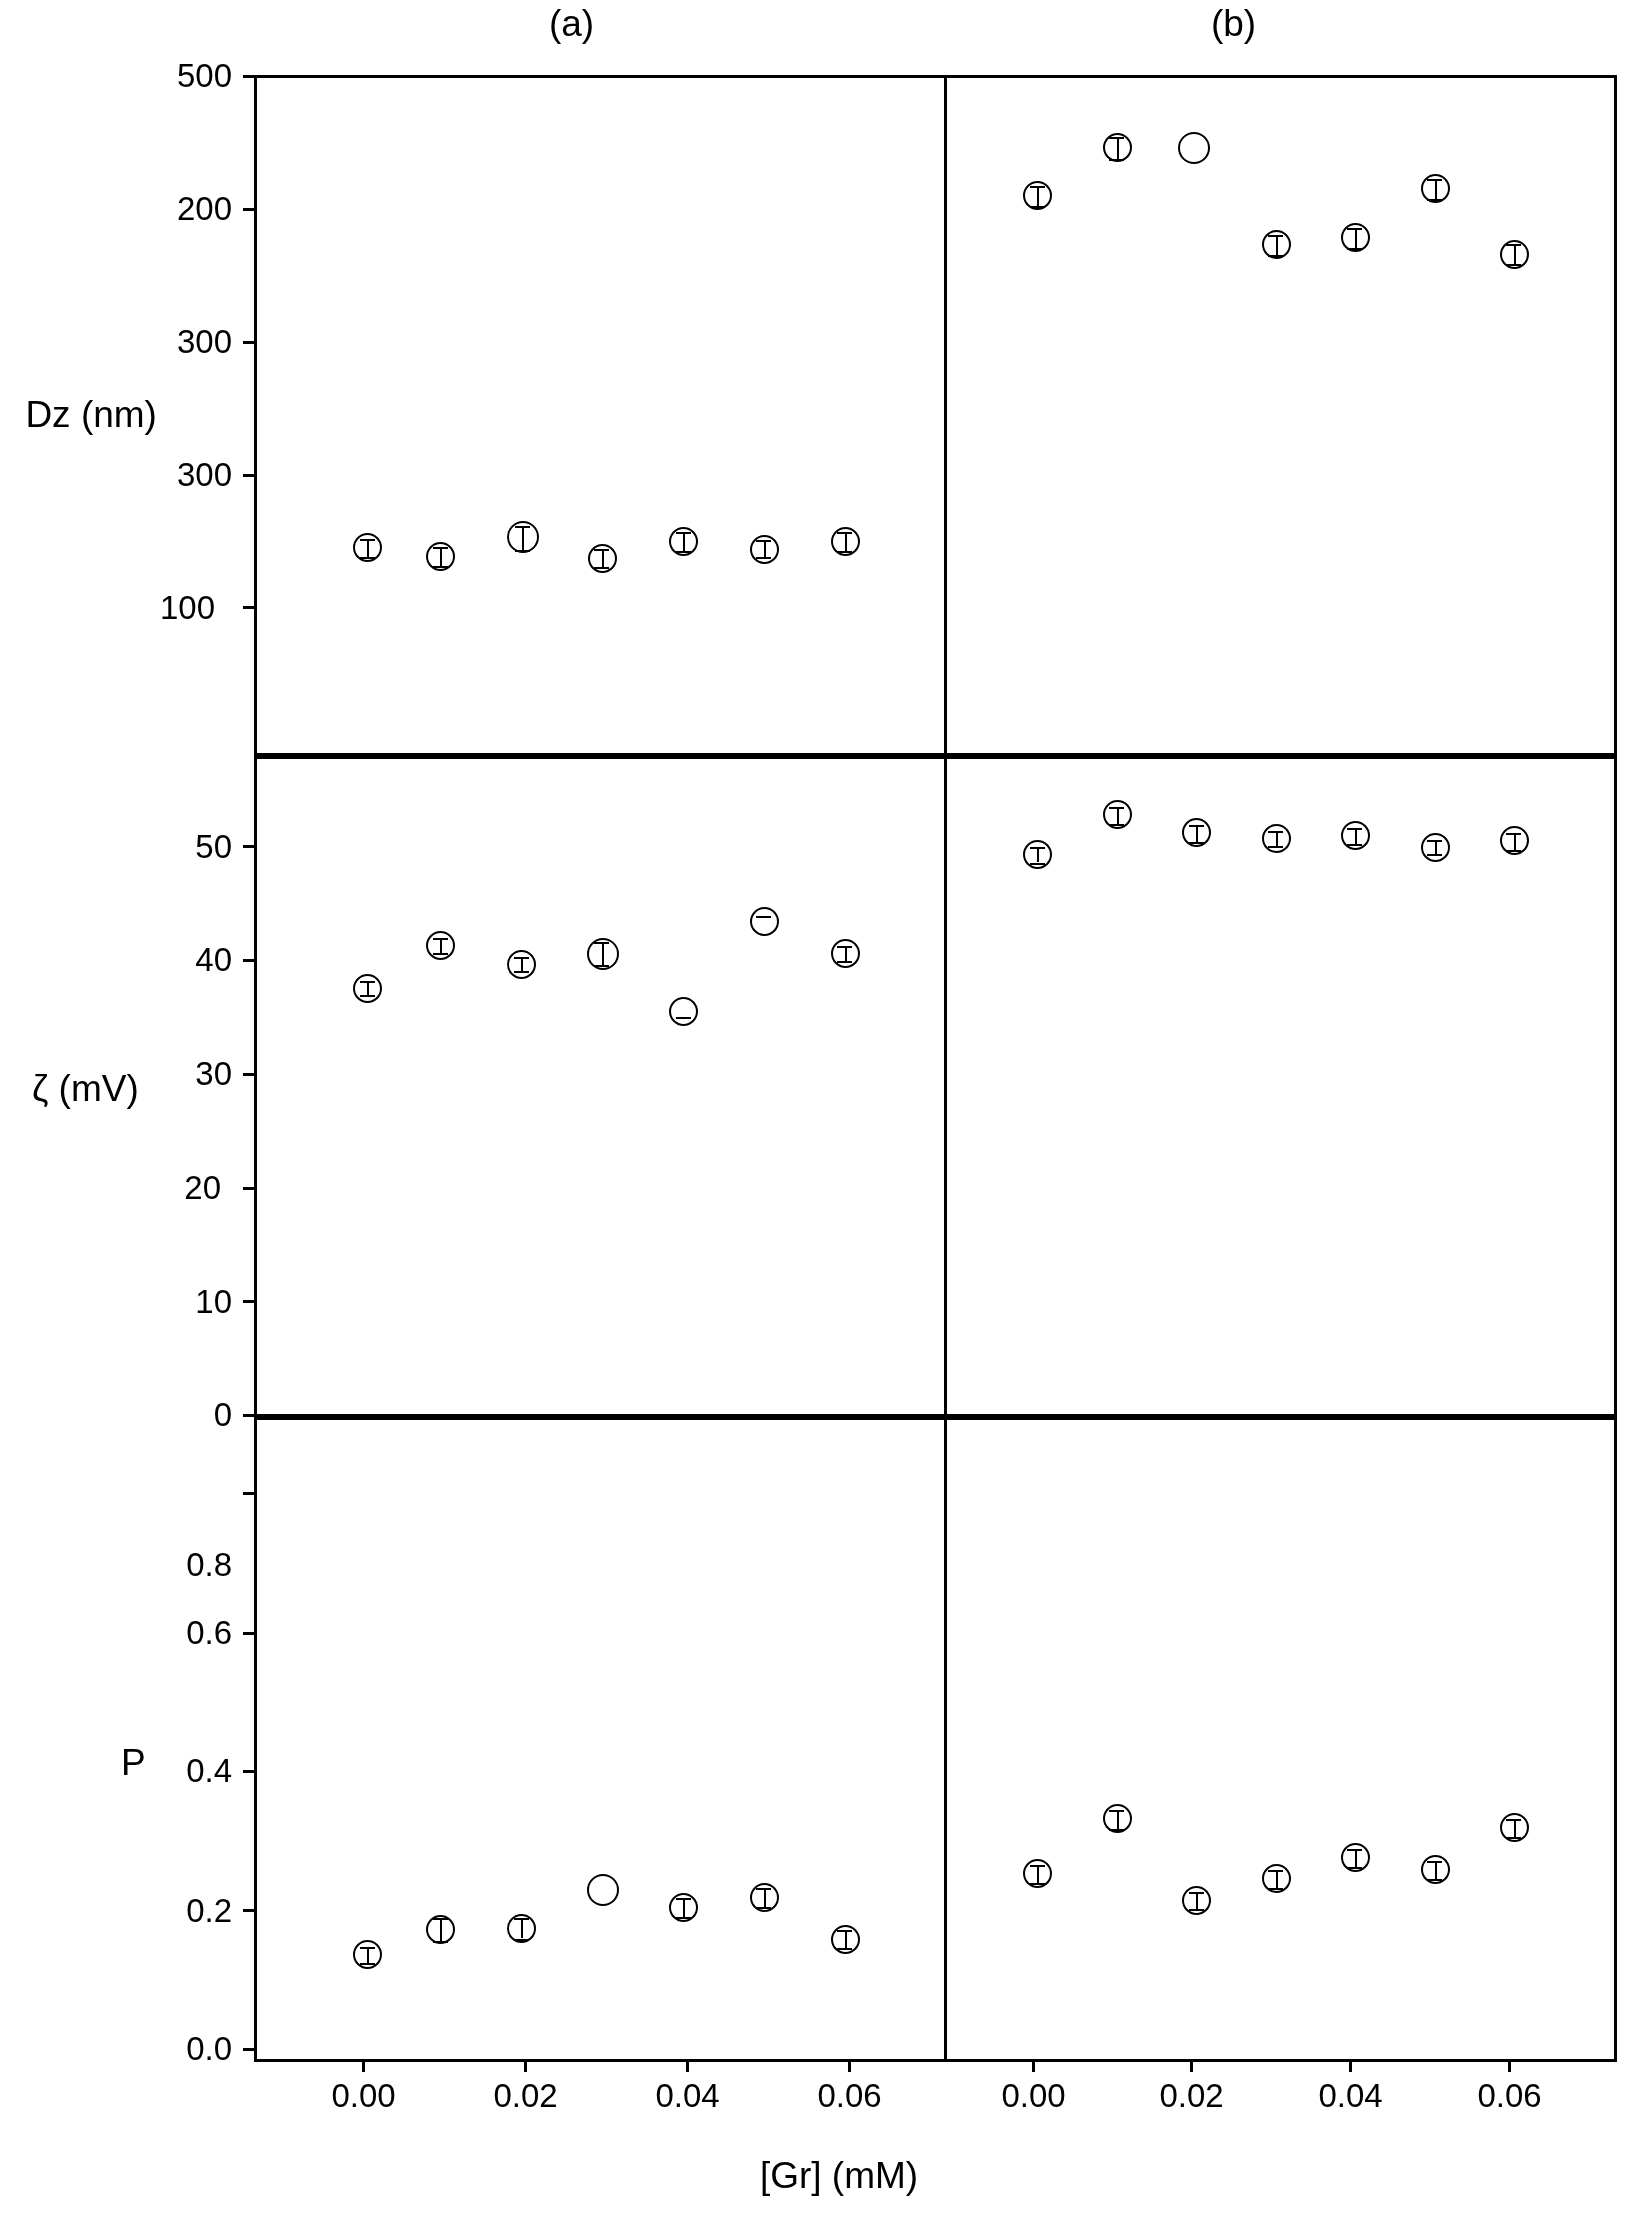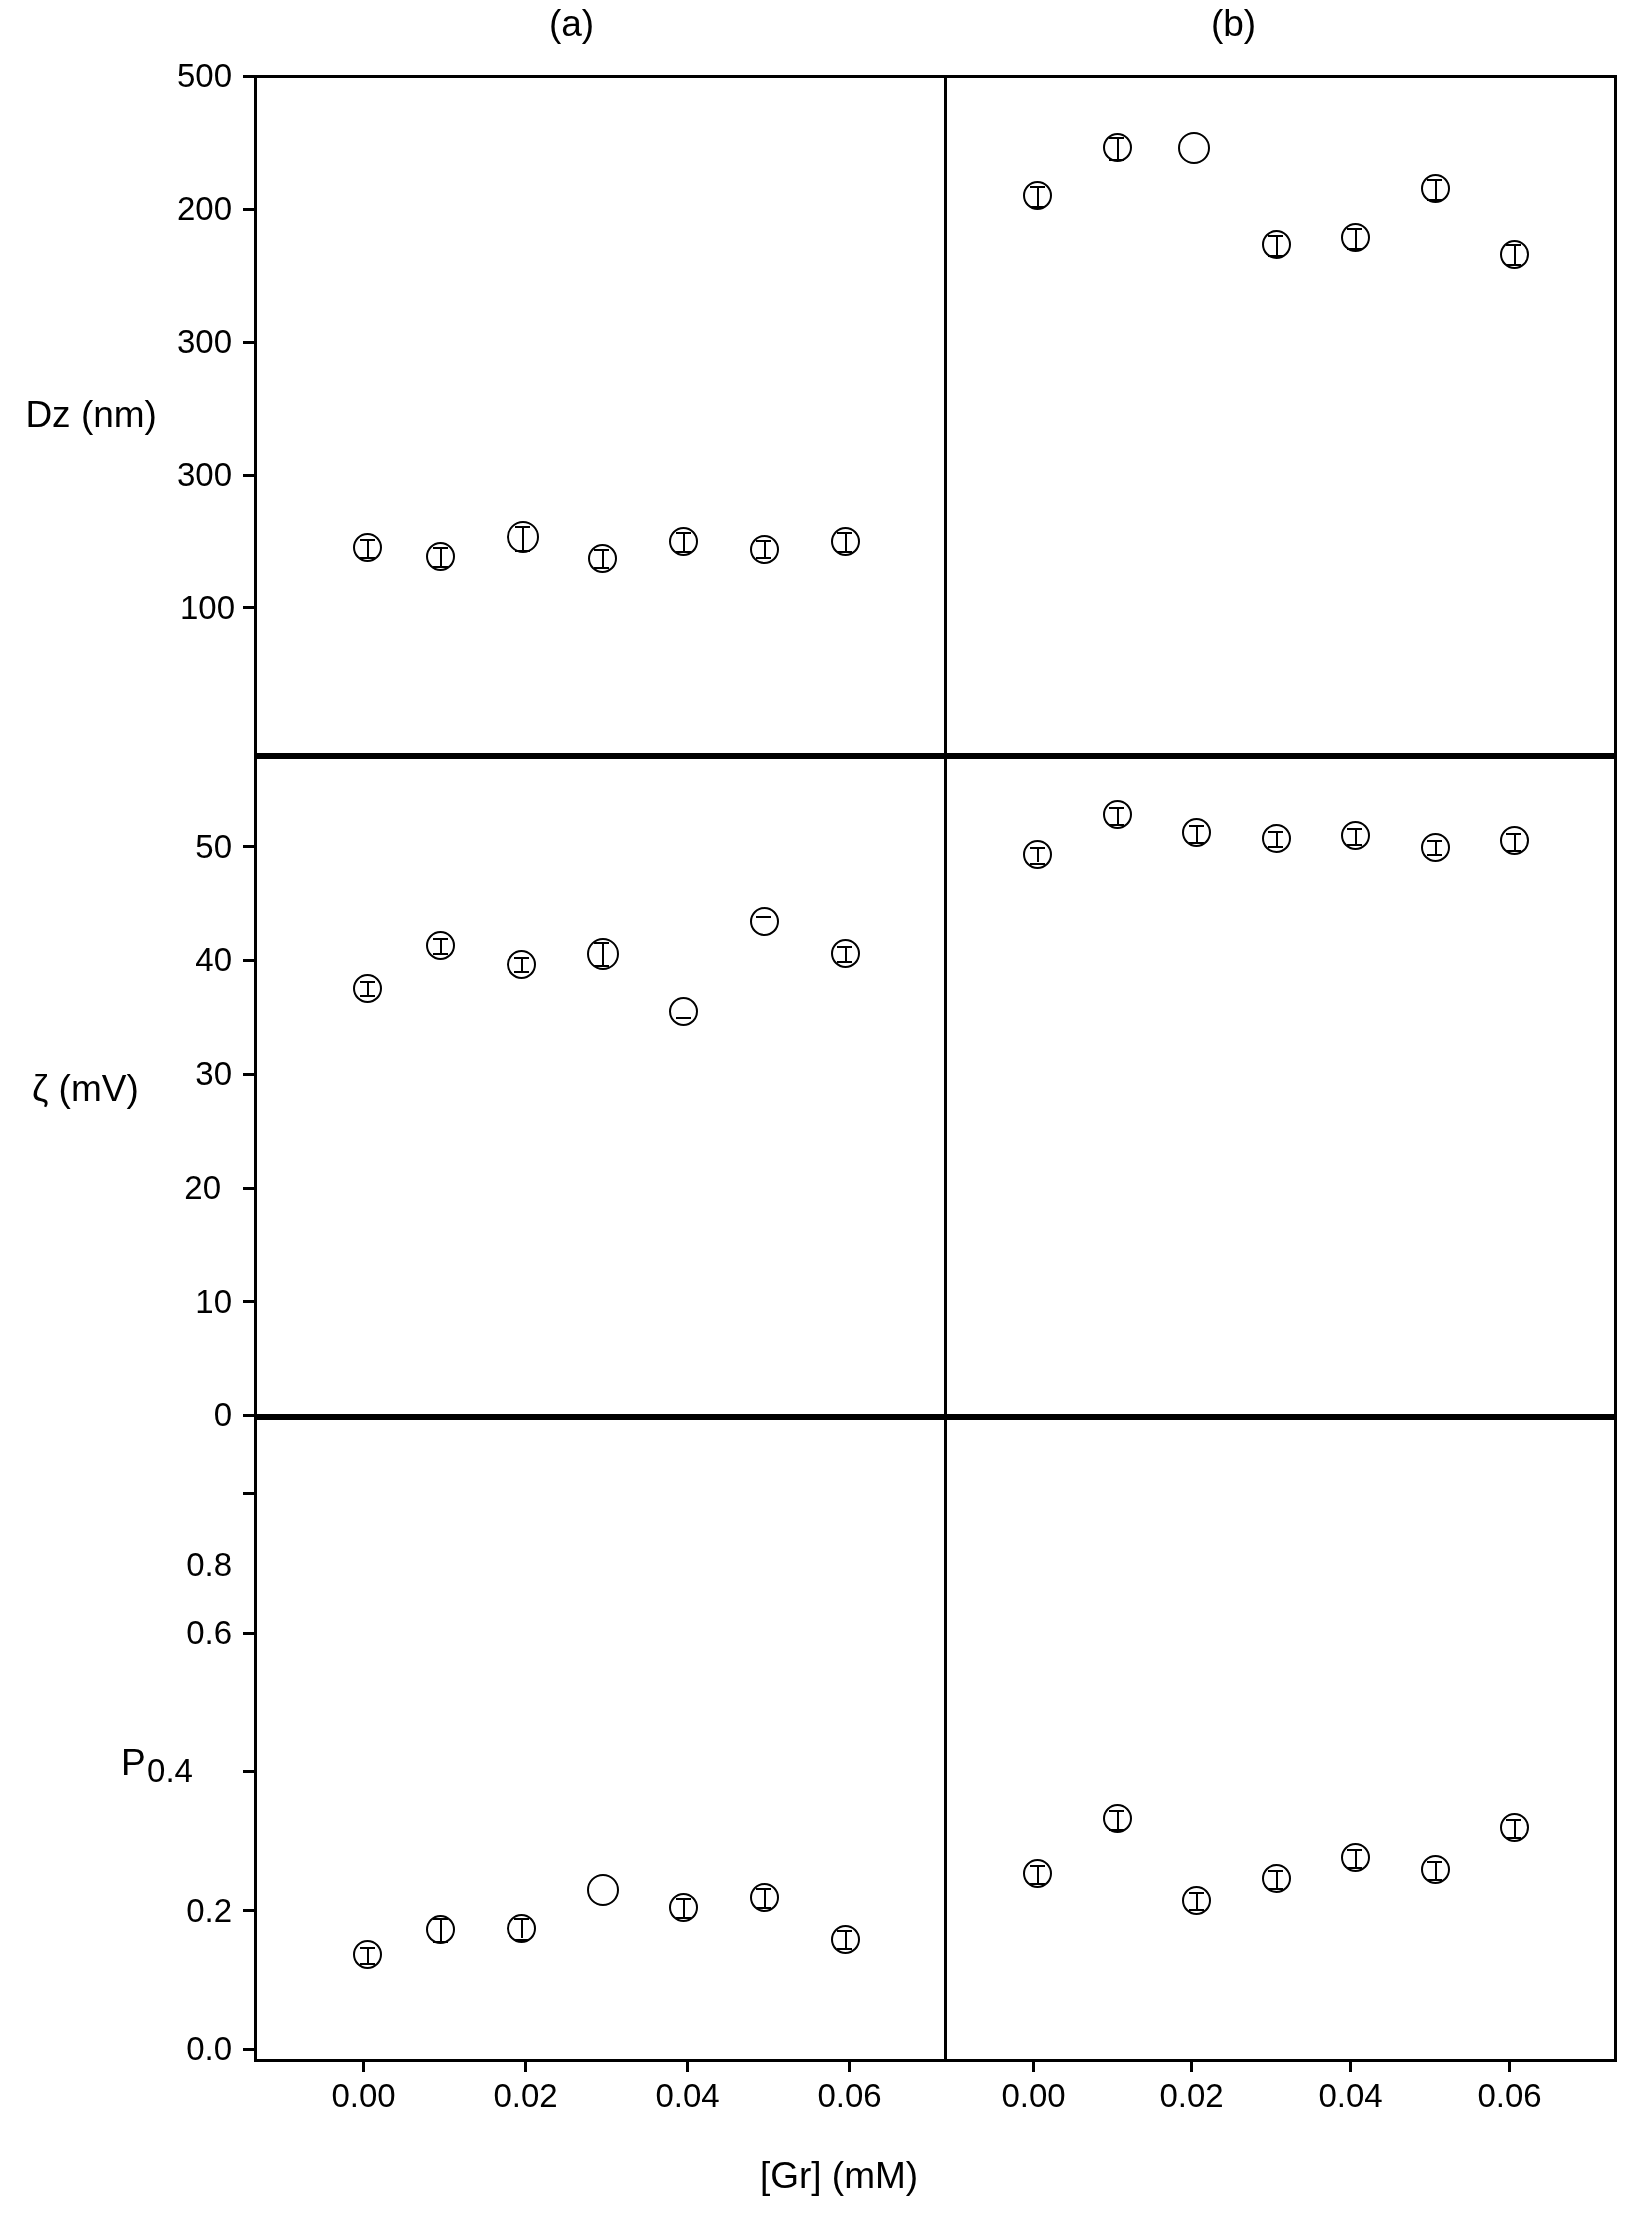--- a/index.html
+++ b/index.html
@@ -99,21 +99,21 @@
 
   <div class="tick" style="left:243px; top:75px; width:12.7px; height:2.5px;"></div>
   <div class="tick-label y" style="left:127px; top:57px; width:105px;">500</div>
   <div class="tick" style="left:243px; top:208px; width:12.7px; height:2.5px;"></div>
   <div class="tick-label y" style="left:127px; top:190px; width:105px;">200</div>
   <div class="tick" style="left:243px; top:341px; width:12.7px; height:2.5px;"></div>
   <div class="tick-label y" style="left:127px; top:323px; width:105px;">300</div>
   <div class="tick" style="left:243px; top:474px; width:12.7px; height:2.5px;"></div>
   <div class="tick-label y" style="left:127px; top:456px; width:105px;">300</div>
   <div class="tick" style="left:243px; top:606px; width:12.7px; height:2.5px;"></div>
-  <div class="tick-label y" style="left:130px; top:589px; width:105px;">100</div>
+  <div class="tick-label y" style="left:110px; top:589px; width:105px;">100</div>
 
   <div class="marker" style="left:353px; top:533px; width:29px; height:29px;"></div>
   <div class="err-v" style="left:367px; top:539px; height:18px;"></div>
   <div class="err-cap" style="left:360px; top:539px; width:15.3px;"></div>
   <div class="err-cap" style="left:360px; top:557px; width:15.3px;"></div>
 
   <div class="marker" style="left:426px; top:542px; width:29px; height:29px;"></div>
   <div class="err-v" style="left:440px; top:547px; height:19px;"></div>
   <div class="err-cap" style="left:433px; top:547px; width:15.3px;"></div>
   <div class="err-cap" style="left:433px; top:566px; width:15.3px;"></div>
@@ -270,21 +270,21 @@
   <div class="axis-line" style="left:254px; top:1417px; width:3.2px; height:642px;"></div>
   <div class="axis-line" style="left:944px; top:1417px; width:3.2px; height:642px;"></div>
   <div class="axis-line" style="left:1614px; top:1417px; width:3.2px; height:642px;"></div>
   <div class="axis-line" style="left:254px; top:2059px; width:1363px; height:3.2px;"></div>
 
   <div class="tick" style="left:243px; top:1492px; width:12.7px; height:2.5px;"></div>
   <div class="tick-label y" style="left:108px; top:1546px; width:124px;">0.8</div>
   <div class="tick" style="left:243px; top:1632px; width:12.7px; height:2.5px;"></div>
   <div class="tick-label y" style="left:108px; top:1614px; width:124px;">0.6</div>
   <div class="tick" style="left:243px; top:1770px; width:12.7px; height:2.5px;"></div>
-  <div class="tick-label y" style="left:108px; top:1752px; width:124px;text-align:center;">0.4</div>
+  <div class="tick-label y" style="left:108px; top:1752px; width:124px;">0.4</div>
   <div class="tick" style="left:243px; top:1909px; width:12.7px; height:2.5px;"></div>
   <div class="tick-label y" style="left:108px; top:1892px; width:124px;">0.2</div>
   <div class="tick" style="left:243px; top:2048px; width:12.7px; height:2.5px;"></div>
   <div class="tick-label y" style="left:108px; top:2030px; width:124px;">0.0</div>
 
   <div class="tick" style="left:362px; top:2059px; width:2.5px; height:12.7px;"></div>
   <div class="tick-label x" style="left:287px; top:2077px; width:153px;">0.00</div>
   <div class="tick" style="left:524px; top:2059px; width:2.5px; height:12.7px;"></div>
   <div class="tick-label x" style="left:449px; top:2077px; width:153px;">0.02</div>
   <div class="tick" style="left:686px; top:2059px; width:2.5px; height:12.7px;"></div>

